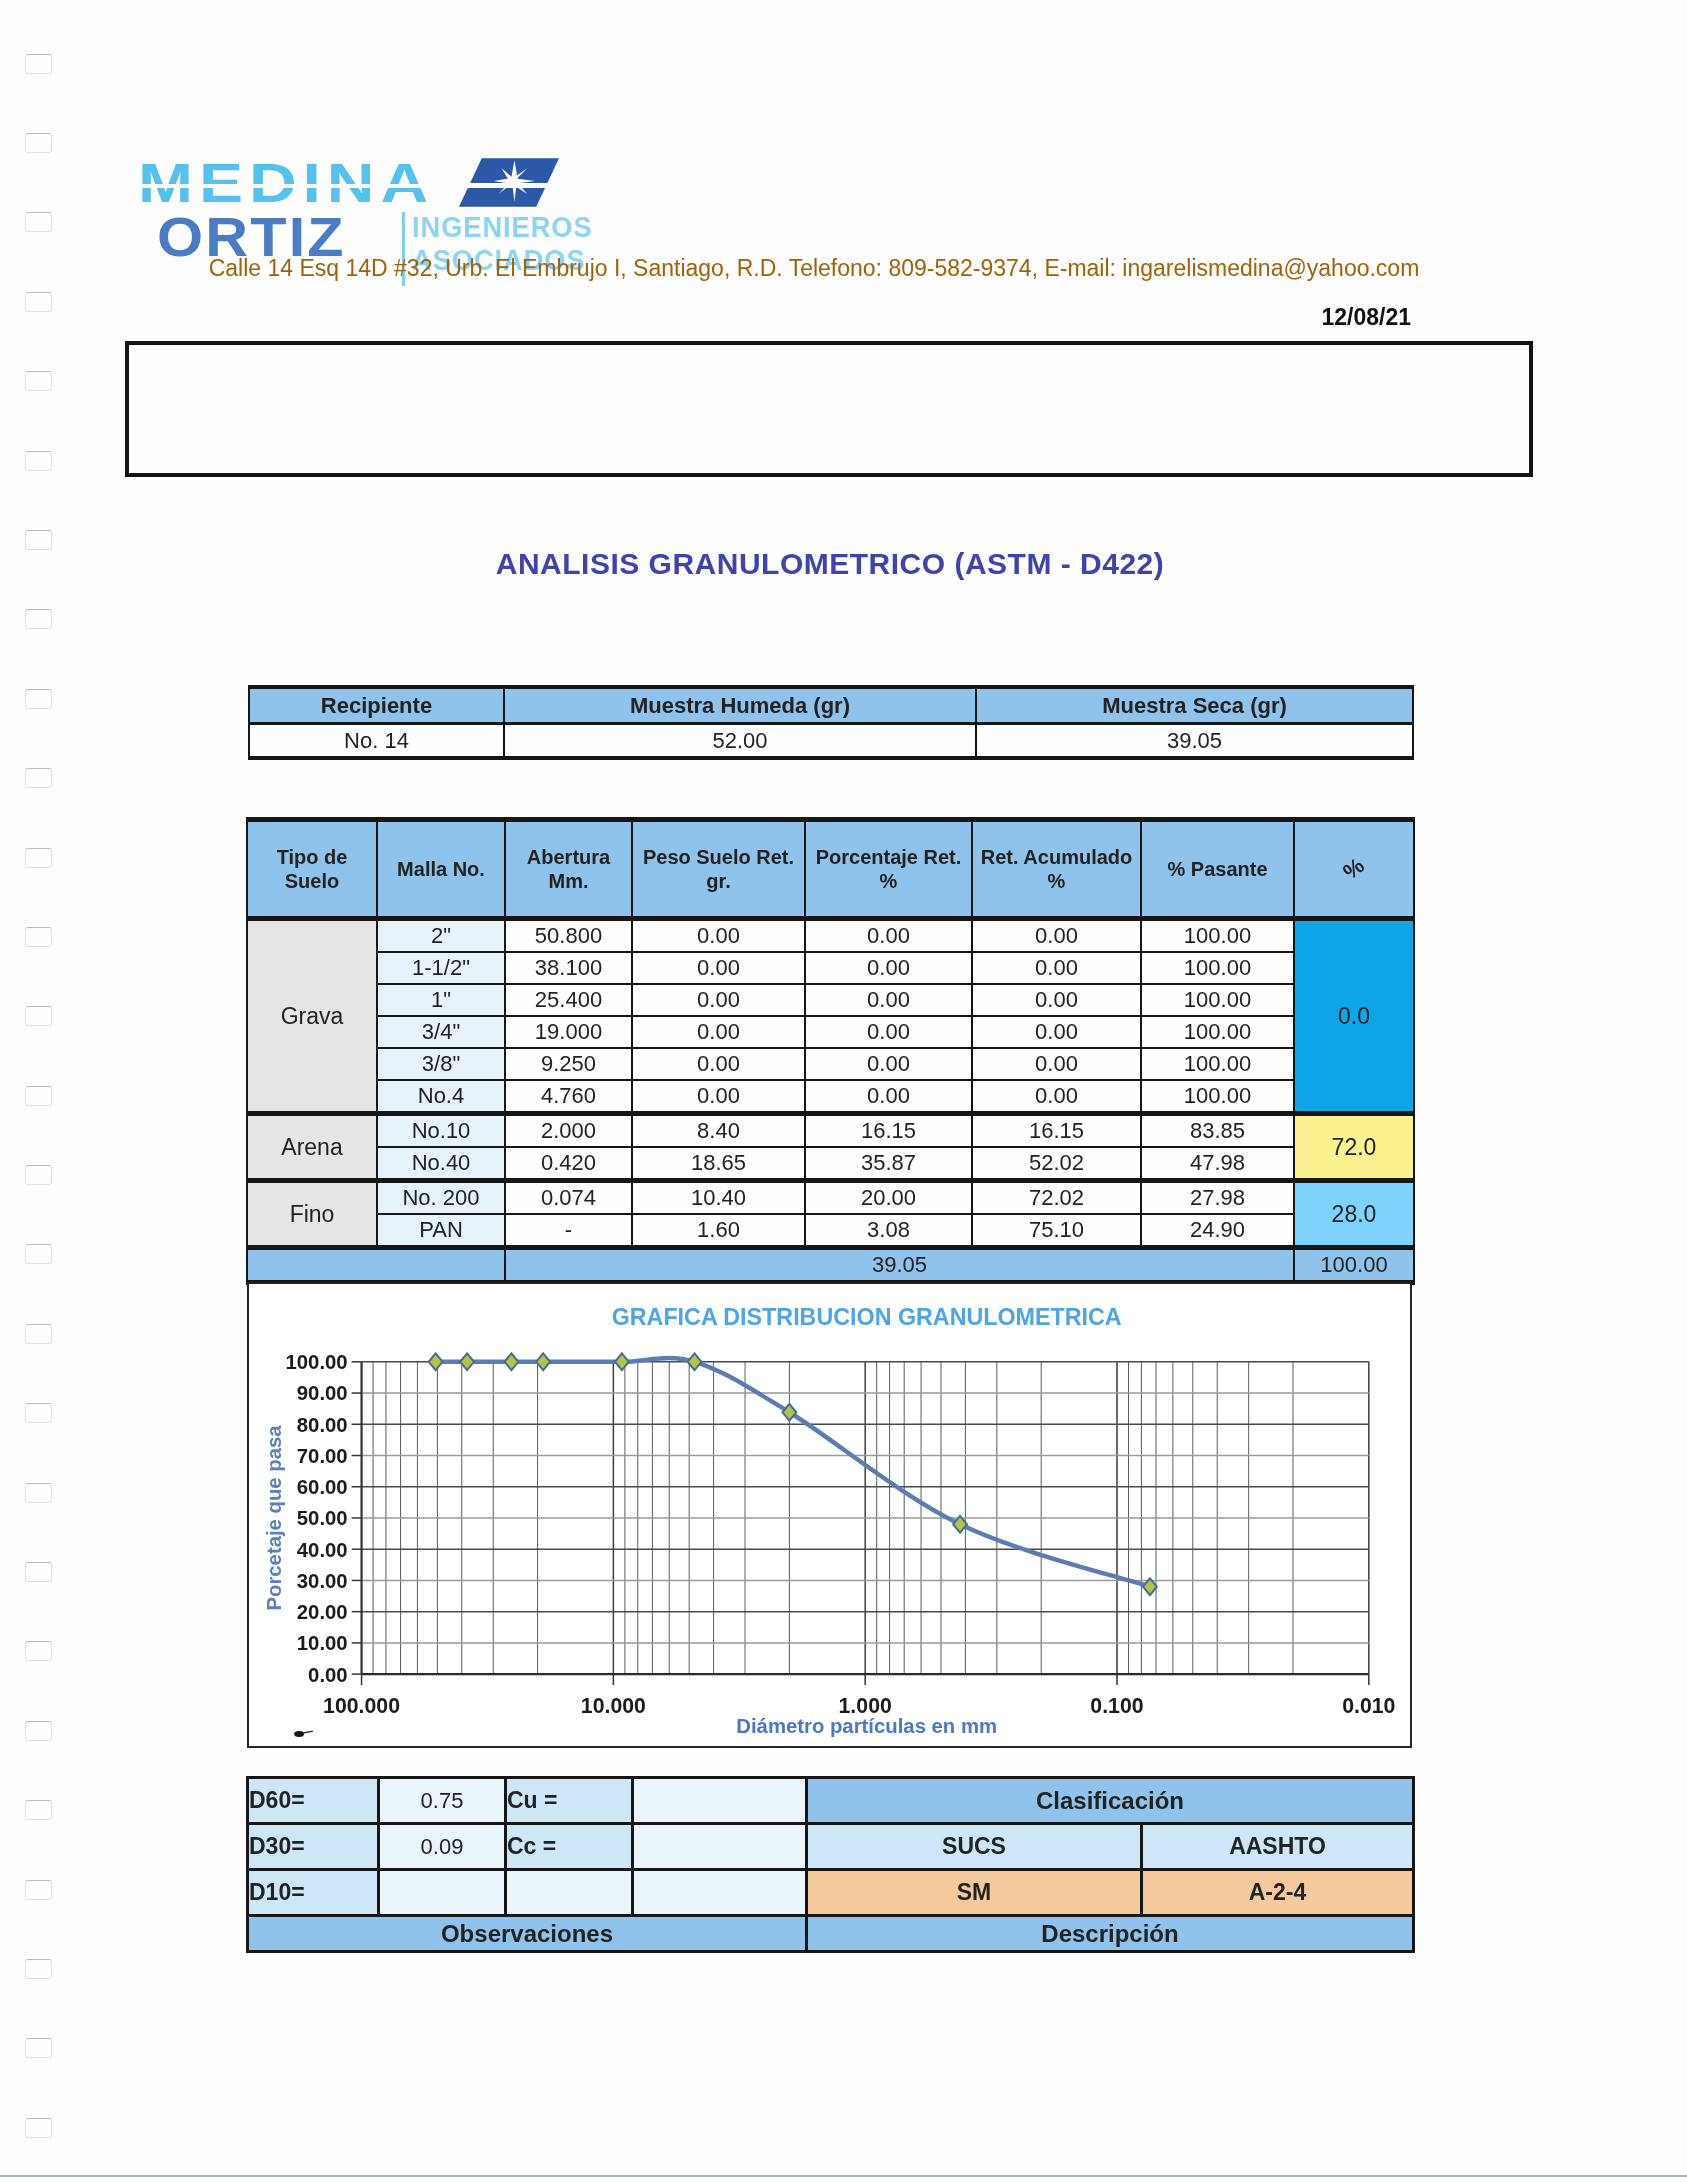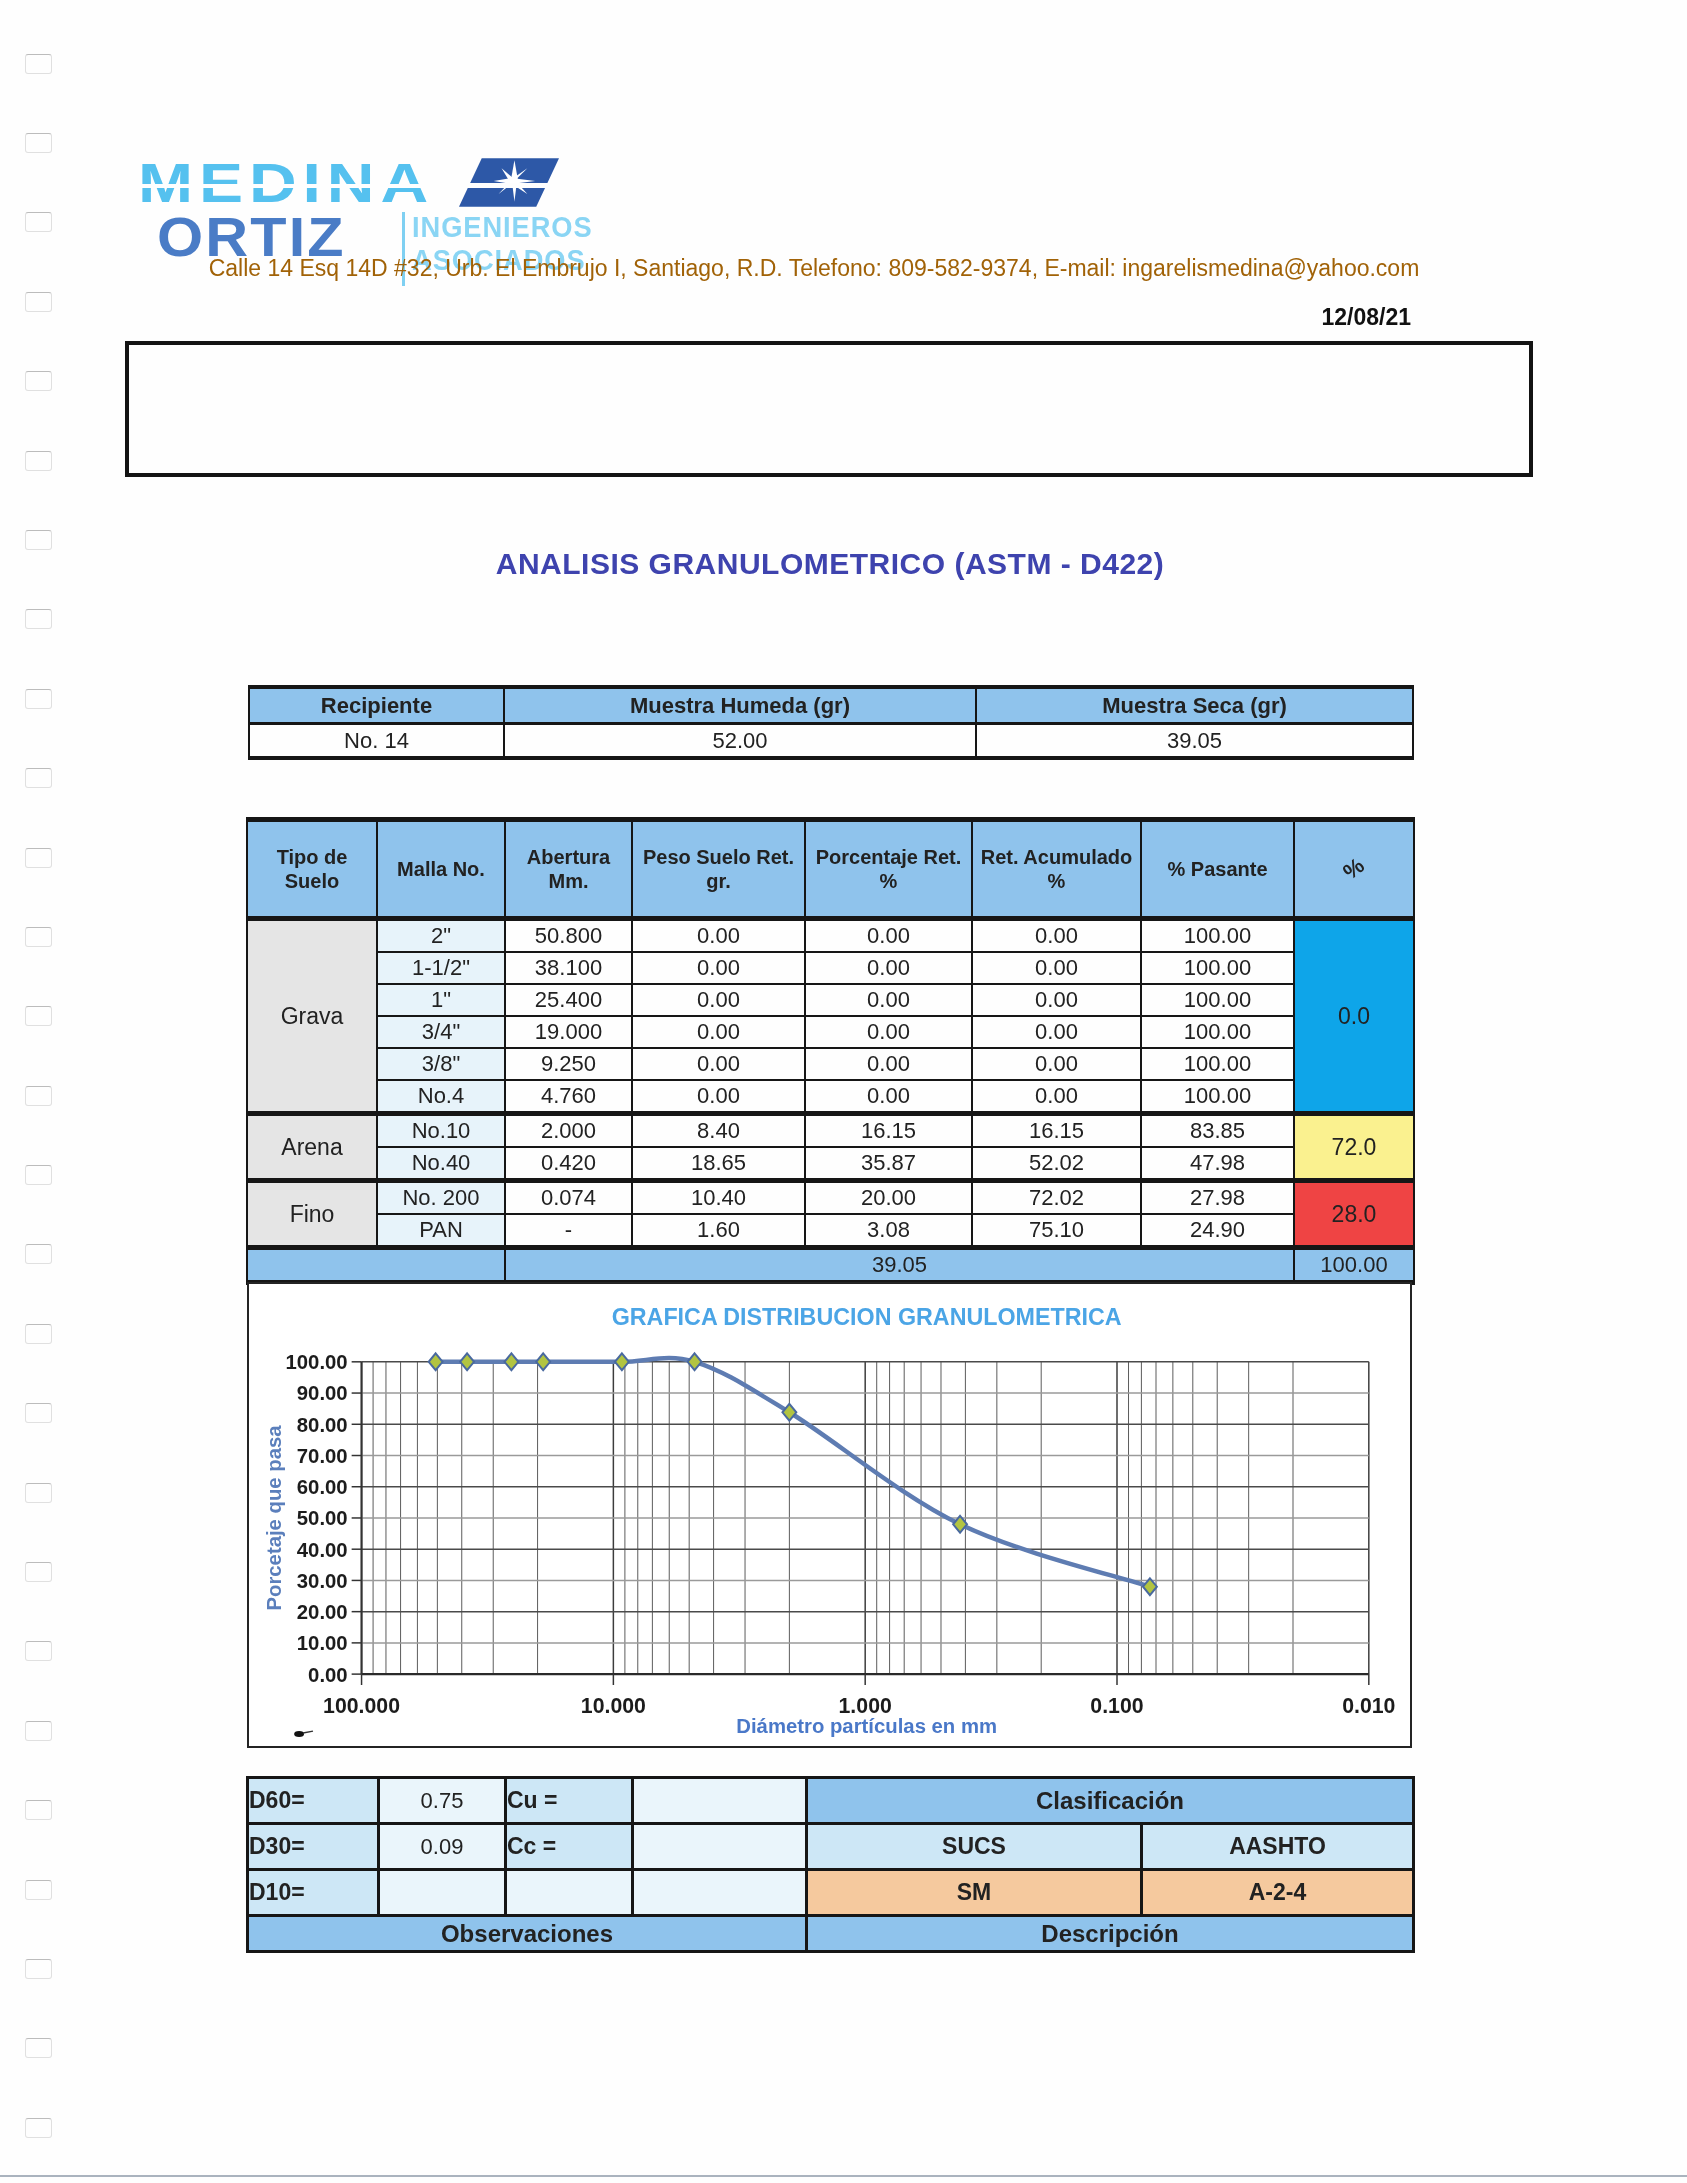--- a/index.html
+++ b/index.html
@@ -259,21 +259,21 @@
           <td class="">47.98</td>
         </tr>
         <tr class="grp ">
           <td class="tipo" rowspan="2">Fino</td>
           <td class="malla">No. 200</td>
           <td class="">0.074</td>
           <td class="">10.40</td>
           <td class="">20.00</td>
           <td class="">72.02</td>
           <td class="">27.98</td>
-          <td class="pcell" rowspan="2" style="background: #ef4444;">28.0</td>
+          <td class="pcell" rowspan="2" style="background: #7dd3fc;">28.0</td>
         </tr>
         <tr class="">
           <td class="malla">PAN</td>
           <td class="">-</td>
           <td class="">1.60</td>
           <td class="">3.08</td>
           <td class="">75.10</td>
           <td class="">24.90</td>
         </tr>
         <tr class="total">

